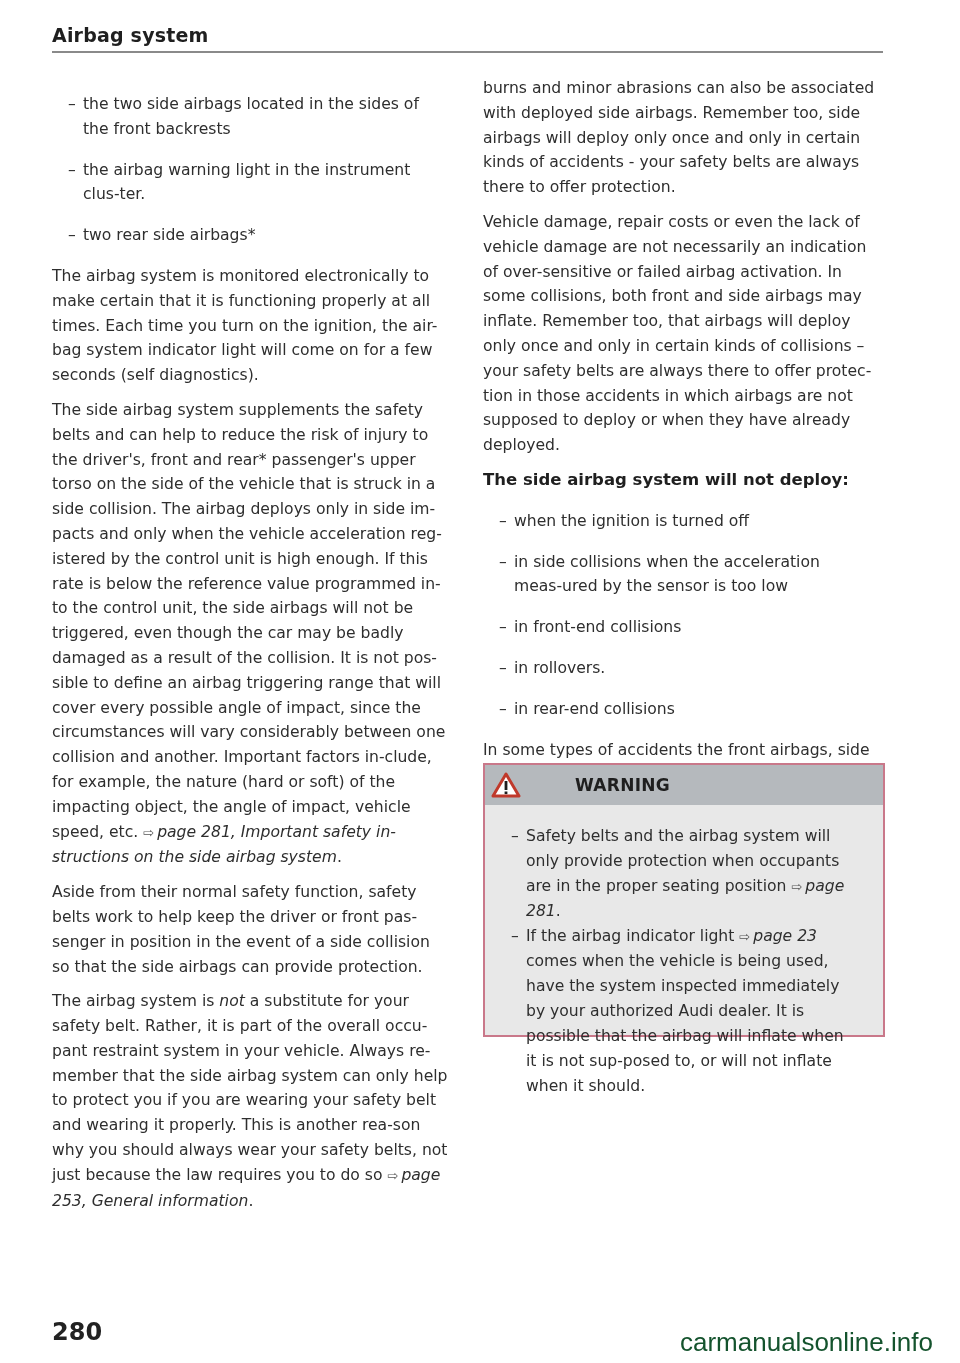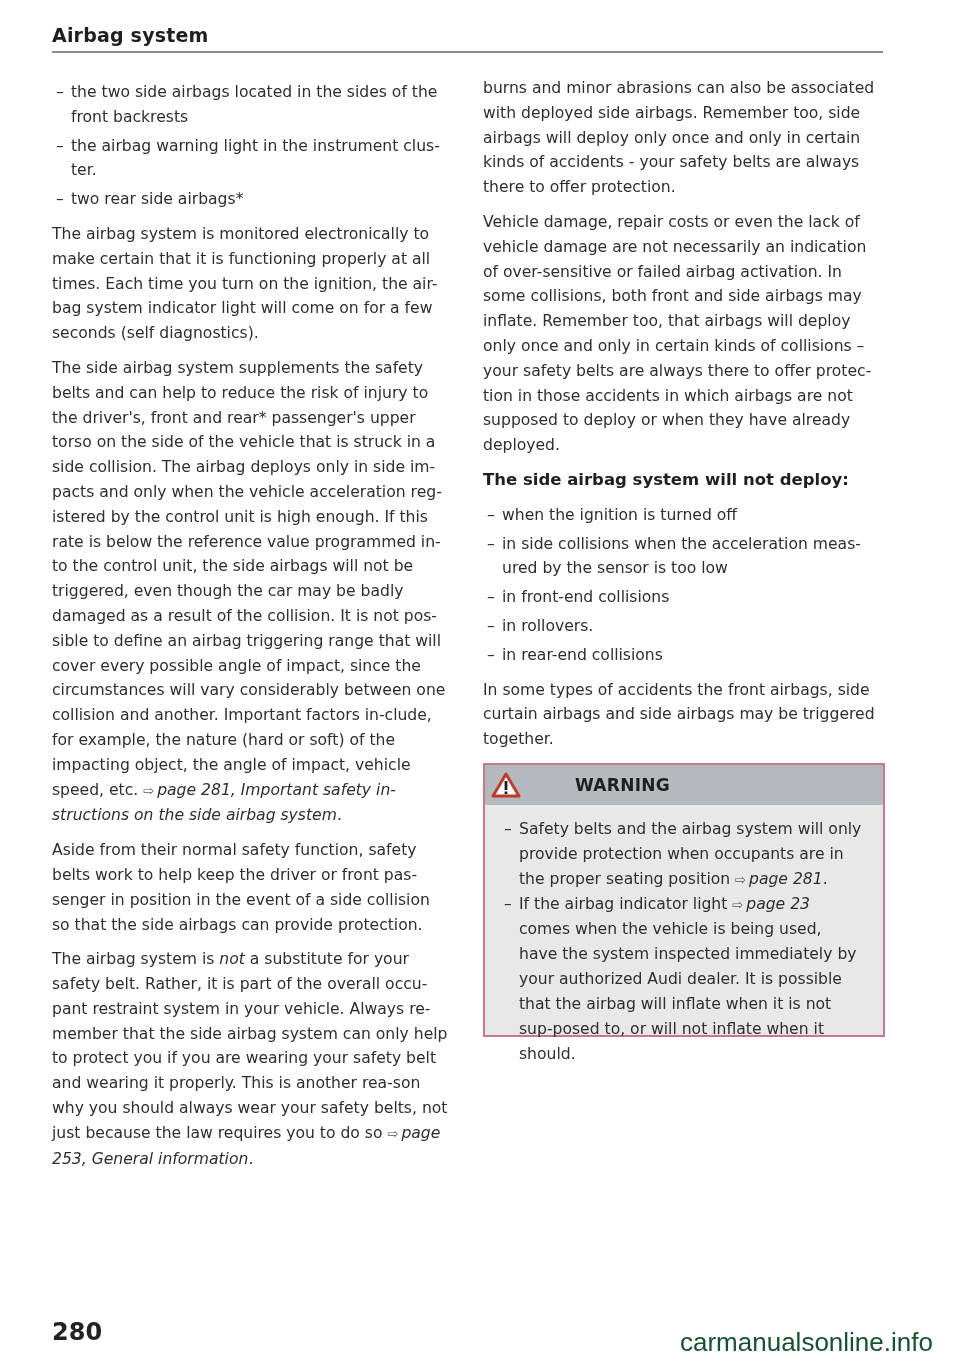--- a/index.html
+++ b/index.html
@@ -6,32 +6,32 @@
   body { width: 960px; height: 1363px; position: relative; overflow: hidden;
          font-family: "DejaVu Sans", sans-serif; color: #2b2b2b; }
   .header-title { position: absolute; left: 52px; top: 24px; font-size: 19px; font-weight: bold;
                   letter-spacing: 0.2px; color: #1f1f1f; font-family: "DejaVu Sans", sans-serif; }
   .header-rule { position: absolute; left: 52px; top: 51px; width: 831px; height: 2px; background: #8a8a8a; }
   .col { position: absolute; font-size: 15.6px; line-height: 24.8px; color: #2e2e2e; }
   .col-left { left: 52px; top: 76px; width: 400px; }
   .col-right { left: 483px; top: 76px; width: 400px; }
   .col p { margin: 0 0 10px 0; }
   .col ul { list-style: none; margin: 0 0 10px 0; padding: 0; }
-  .col li { padding-left: 15px; text-indent: -15px; margin: 4px; }
+  .col li { padding-left: 15px; text-indent: -15px; margin: 16px; }
   .col li .dash { display: inline-block; width: 15px; text-indent: 0; }
   .xref { font-style: italic; }
   .arrow { font-style: normal; color: #555; font-size: 13px; margin-right: 3px; }
   .subhead { font-weight: bold; font-size: 16.5px; margin: 6px 0 10px 0; color: #1f1f1f; }
   .warning { position: absolute; left: 483px; top: 763px; width: 398px; height: 270px;
              border: 2px solid #c9788a; background: #e8e8e8; }
   .warning-head { height: 40px; background: #b5b9bd; display: flex; align-items: center; padding-left: 6px; gap: 42px; }
   .warning-icon { width: 30px; height: 26px; margin-right: 12px; }
   .warning-title { font-weight: bold; font-size: 17px; color: #1f1f1f; letter-spacing: 0.3px; }
   .warning-body { padding: 3px 10px 0 10px; font-size: 15.6px; line-height: 25px; color: #2e2e2e; }
-  .warning-body ul { list-style: none; margin: 9px; padding: 0; }
+  .warning-body ul { list-style: none; margin: 16px; padding: 0; }
   .warning-body li { padding-left: 15px; text-indent: -15px; }
   .warning-body li .dash { display: inline-block; width: 15px; text-indent: 0; }
   .page-number { position: absolute; left: 52px; top: 1318px; font-size: 24px; font-weight: bold; color: #222; }
   .watermark { position: absolute; left: 680px; top: 1327px; font-family: "Liberation Sans", sans-serif;
                font-size: 26px; color: #14532d; }
 </style>
 </head>
 <body>
 
 <div class="header-title">Airbag system</div>

